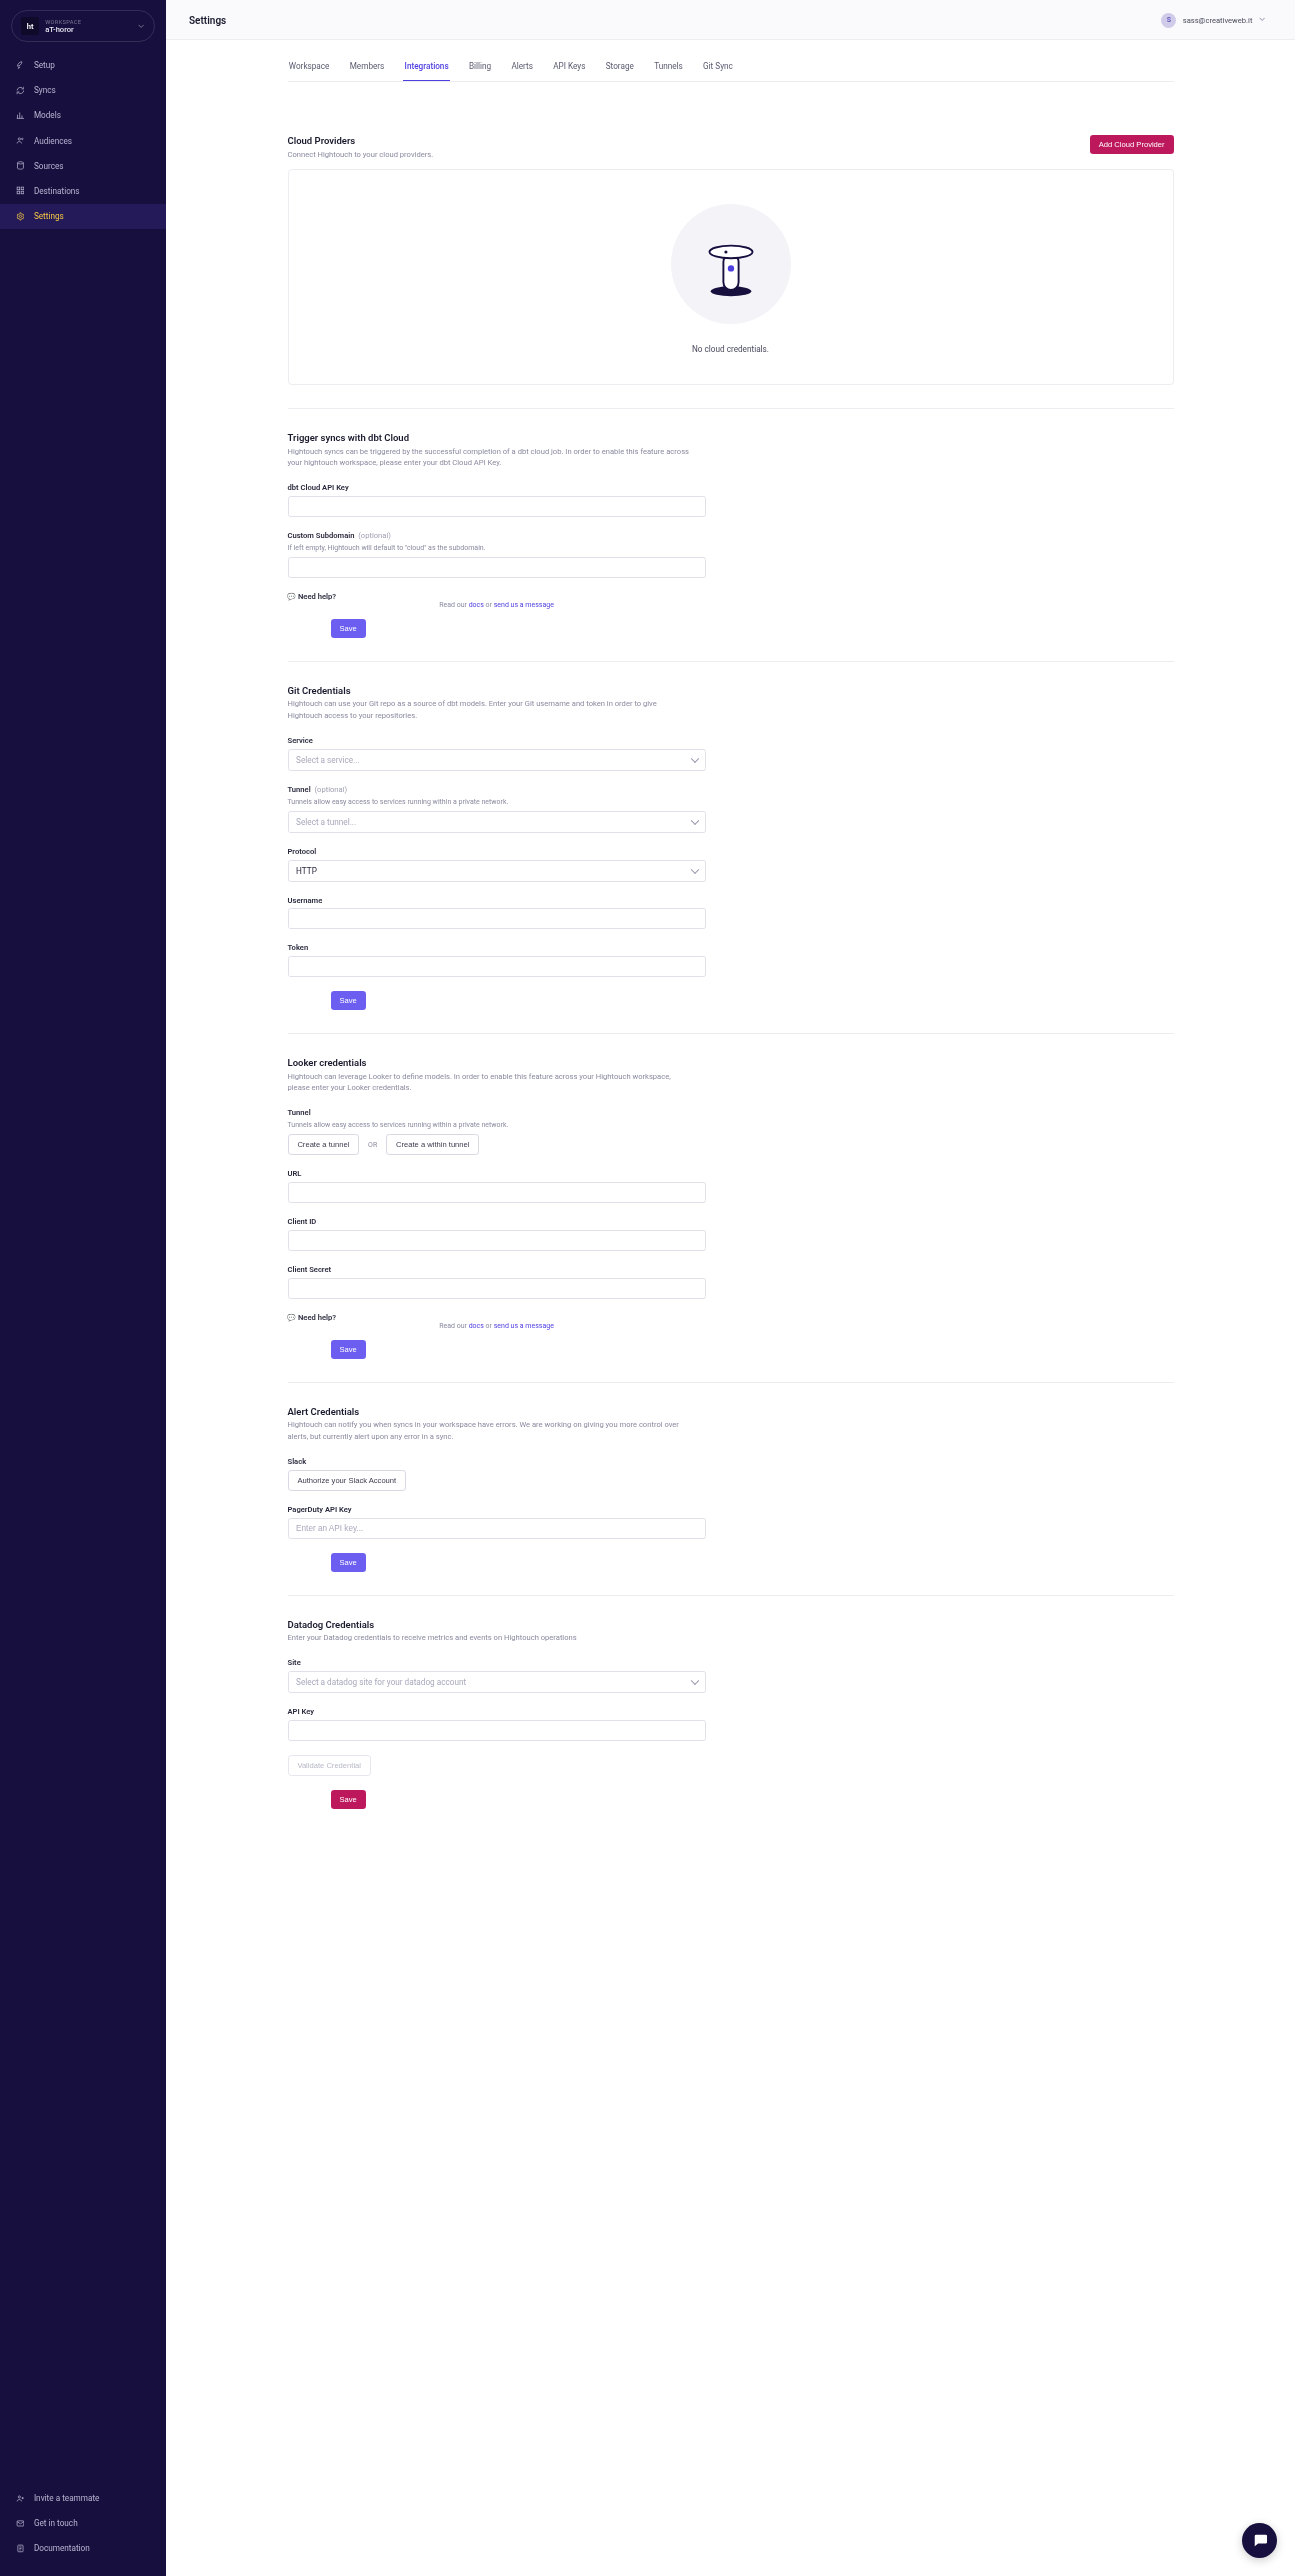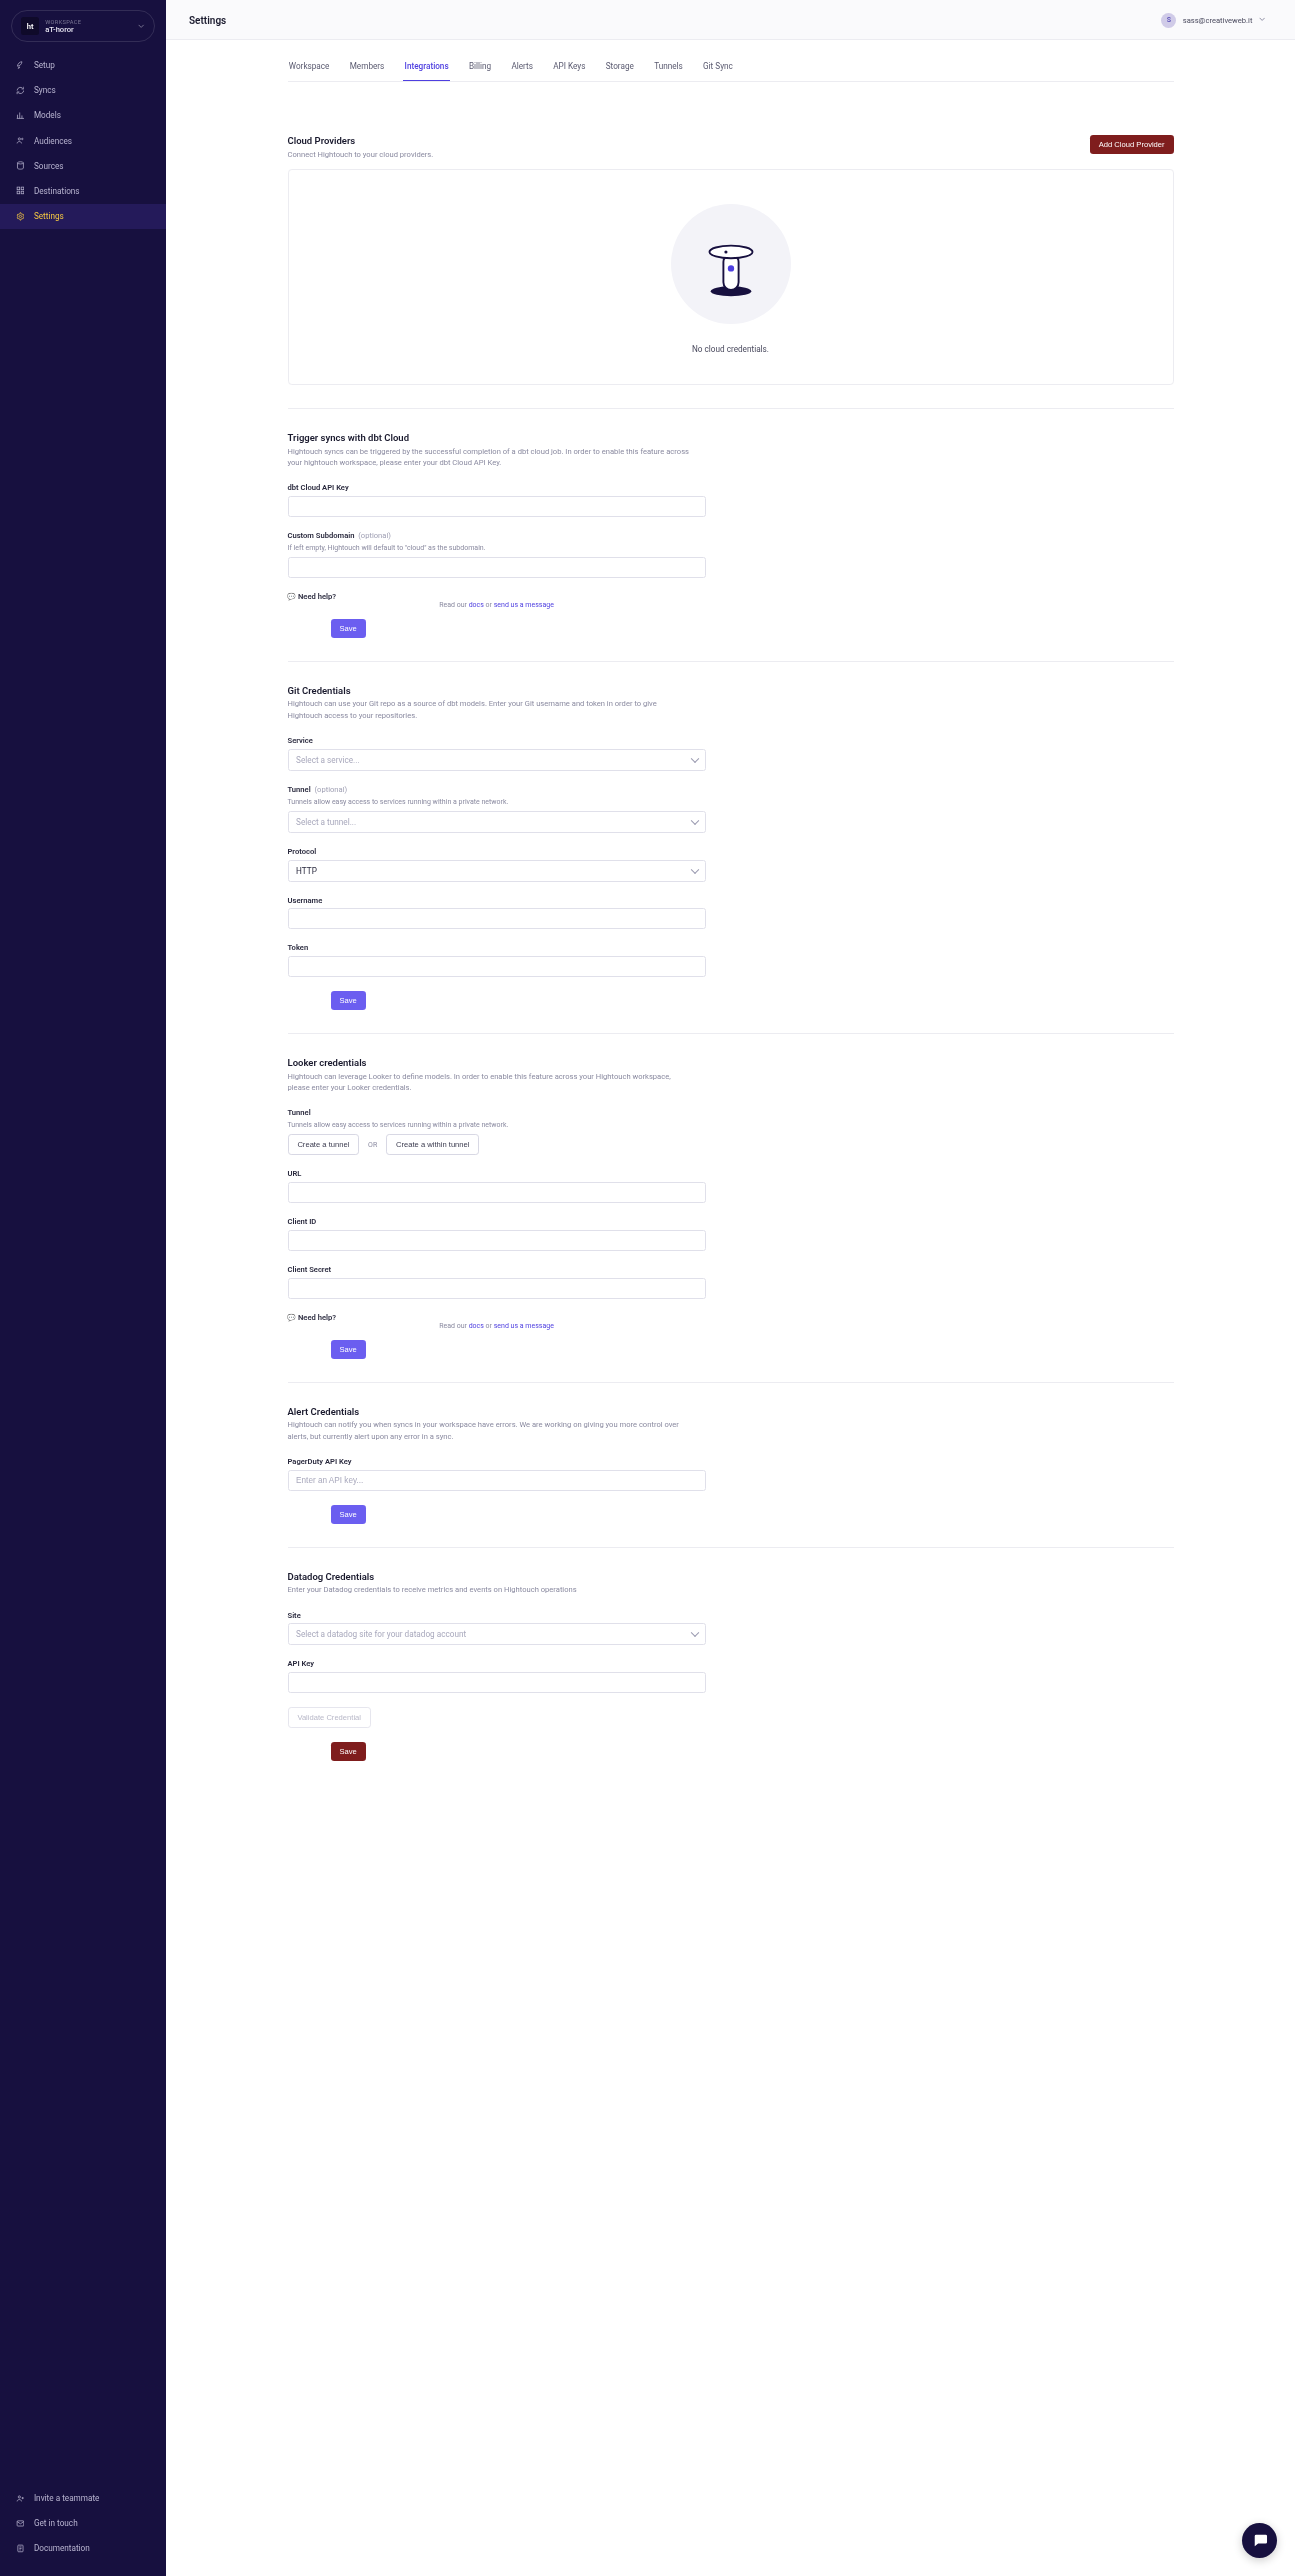--- a/index.html
+++ b/index.html
@@ -81,21 +81,21 @@
 .section { padding: 23px 0; border-bottom: 0.6px solid #ececf1; }
 .section:last-child { border-bottom: none; }
 .section-head { display: flex; align-items: flex-start; justify-content: space-between; gap: 15px; margin-bottom: 8.9px; margin-top: 30px; }
 .section-title { font-size: 9.5px; font-weight: 600; color: #1a1a2e; margin-bottom: 2.5px; }
 .section-sub { font-size: 7.6px; color: #8a8aa0; line-height: 1.5; max-width: 405px; }
 .btn {
   display: inline-flex; align-items: center; justify-content: center;
   padding: 5px 8.9px; border-radius: 3.2px; font-size: 7.6px; font-weight: 500;
   border: none; cursor: pointer;
 }
-.btn-primary { background: #7f1d1d; color: #fff; }
+.btn-primary { background: #be185d; color: #fff; }
 .btn-primary.dim { background: #6b5ef0; }
 .btn-outline { background: #fff; border: 0.6px solid #d8d8e4; color: #3a3a4e; }
 .btn-disabled { background: #fff; border: 0.6px solid #e6e6ee; color: #b8b8c8; cursor: not-allowed; }
 
 .empty-card {
   border: 0.6px solid #ececf1; border-radius: 3.8px;
   padding: 34px 12.7px 30px;
   text-align: center;
 }
 .empty-illus {
@@ -413,20 +413,24 @@
           <button class="btn btn-primary dim">Save</button>
         </div>
       </div>
     </section>
 
     <section class="section">
       <div class="section-title">Alert Credentials</div>
       <div class="section-sub">Hightouch can notify you when syncs in your workspace have errors. We are working on giving you more control over alerts, but currently alert upon any error in a sync.</div>
       <div class="form" style="margin-top:15px">
         <div class="field">
+          <label class="field-label">Slack</label>
+          <button class="btn btn-outline">Authorize your Slack Account</button>
+        </div>
+        <div class="field">
           <label class="field-label">PagerDuty API Key</label>
           <input class="input" placeholder="Enter an API key..." style="">
         </div>
         <div class="save-row">
           <button class="btn btn-primary dim">Save</button>
         </div>
       </div>
     </section>
 
     <section class="section">

